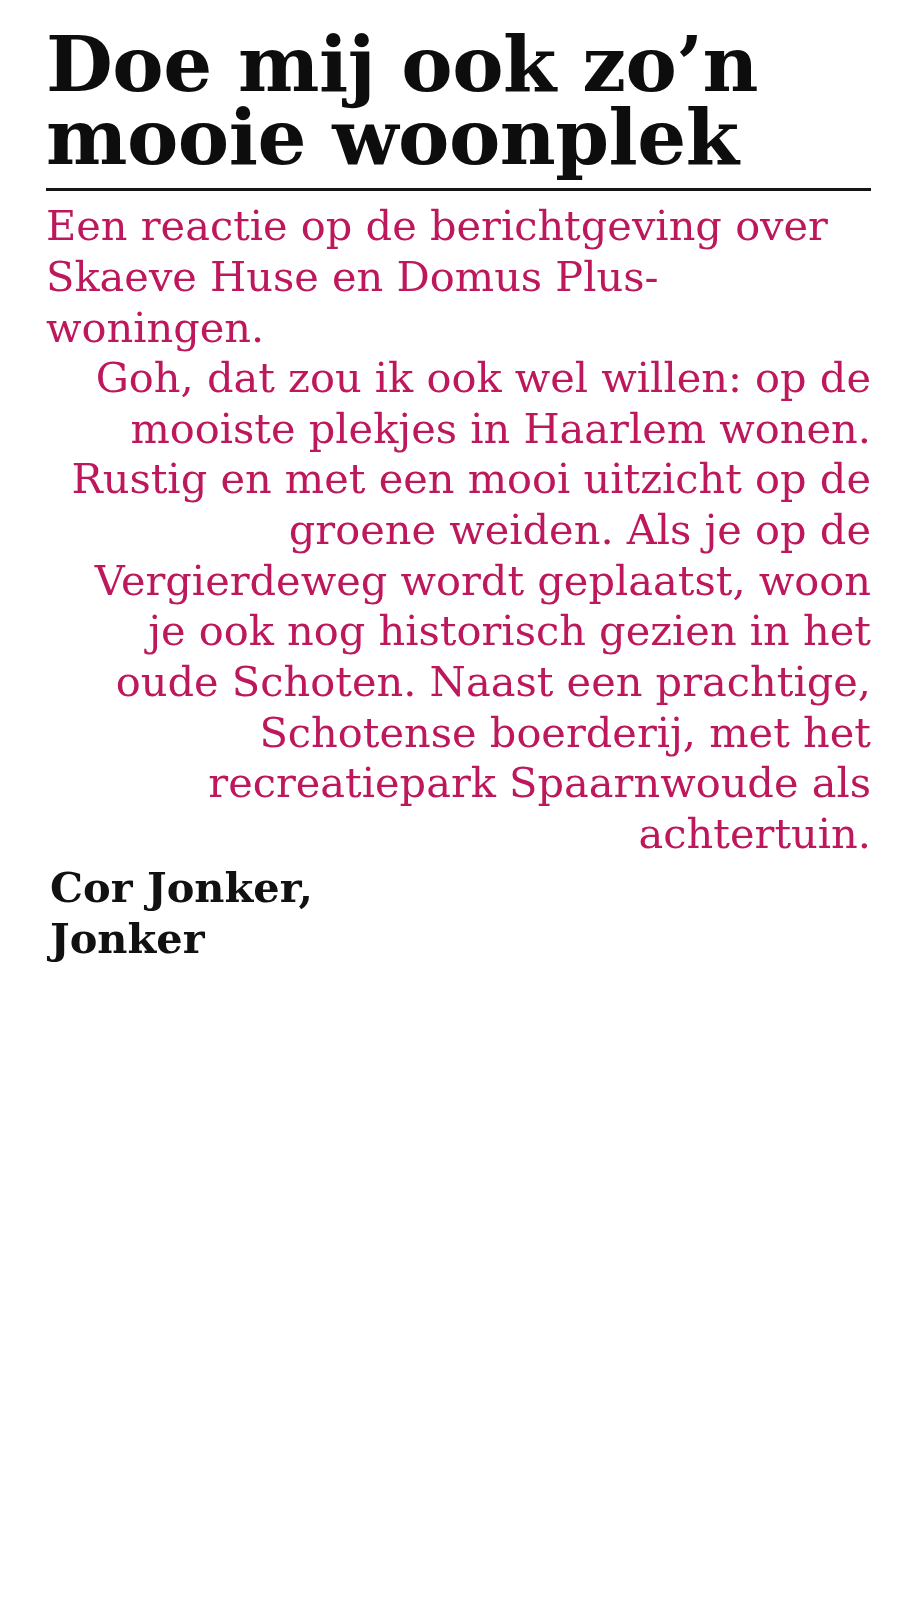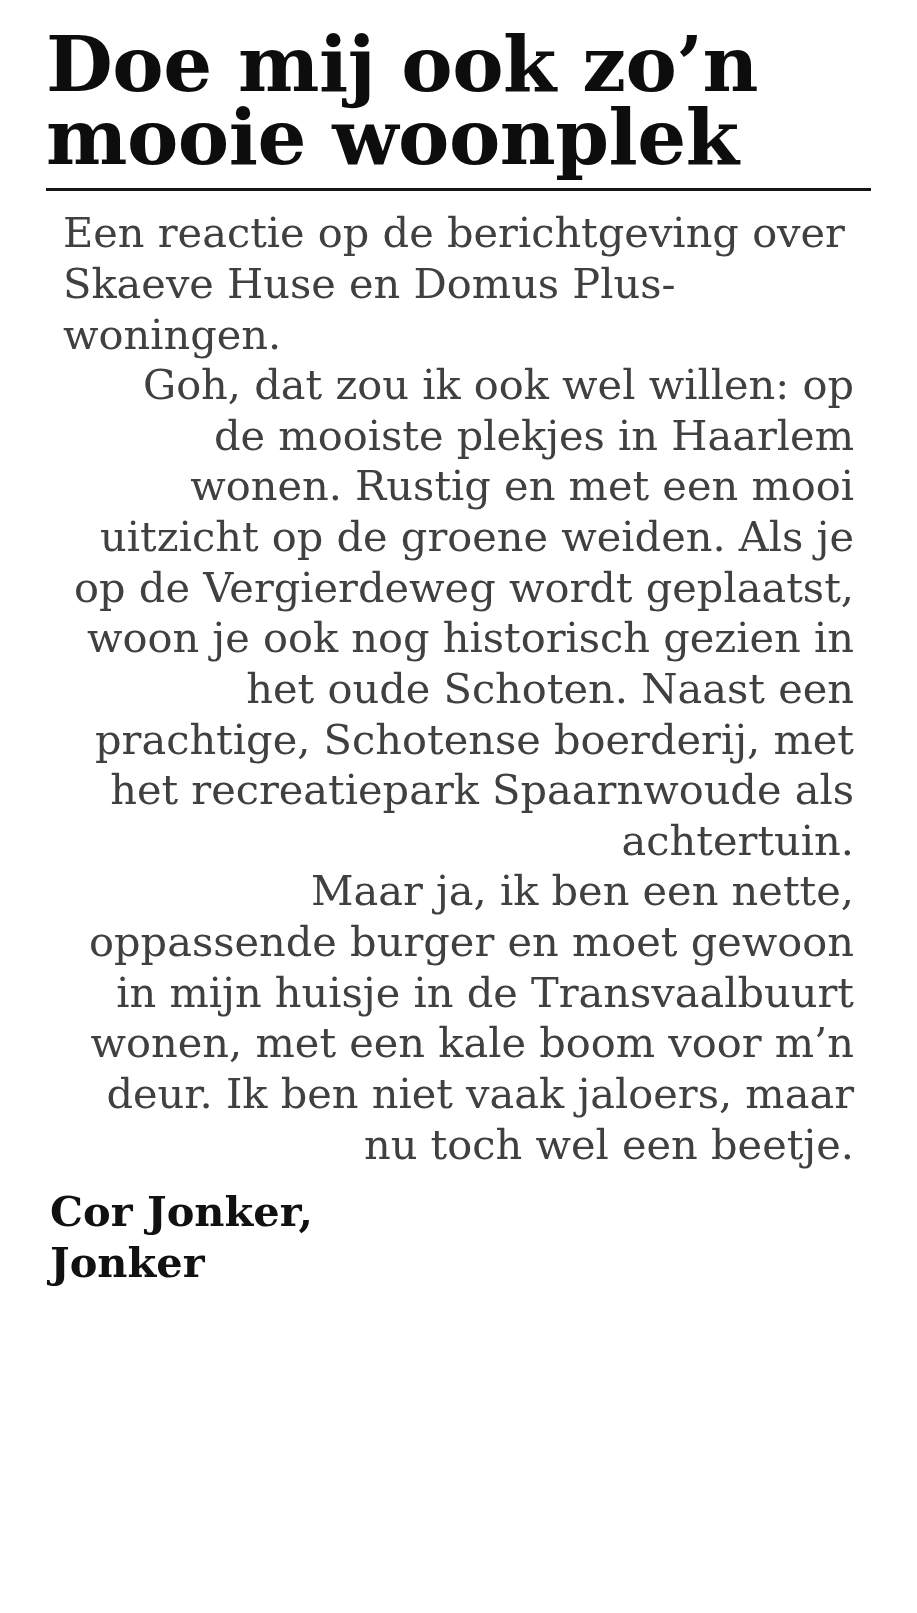--- a/index.html
+++ b/index.html
@@ -35,22 +35,22 @@
   .rule {
     width: 100%;
     height: 3px;
     background: #151515;
     margin: 14px 0 10px 0;
   }
   .body-text {
     font-family: "DejaVu Serif", serif;
     font-size: 41.5px;
     line-height: 1.22;
-    color: #404040;
-    margin: 17px;
+    color: #be185d;
+    margin: 0;
     text-align: left;
   }
   .body-text p {
     margin: 0;
   }
   .body-text p.indent {
     text-indent: 44px;
     text-align: right;
   }
   .signature {
@@ -68,21 +68,20 @@
 <div class="page">
 
   <h1 class="headline">Doe mij ook zo’n
 mooie woonplek</h1>
 
   <div class="rule"></div>
 
   <div class="body-text">
     <p>Een reactie op de berichtgeving over Skaeve Huse en Domus Plus-woningen.</p>
     <p class="indent">Goh, dat zou ik ook wel willen: op de mooiste plekjes in Haarlem wonen. Rustig en met een mooi uitzicht op de groene weiden. Als je op de Vergierdeweg wordt geplaatst, woon je ook nog historisch gezien in het oude Schoten. Naast een prachtige, Schotense boerderij, met het recreatiepark Spaarnwoude als achtertuin.</p>
-    <p class="indent">Maar ja, ik ben een nette, oppassende burger en moet gewoon in mijn huisje in de Transvaalbuurt wonen, met een kale boom voor m’n deur. Ik ben niet vaak jaloers, maar nu toch wel een beetje.</p>
   </div>
 
   <div class="signature">
     <div>Cor Jonker,</div>
     <div>Jonker</div>
   </div>
 
 </div>
 
 </body></html>

